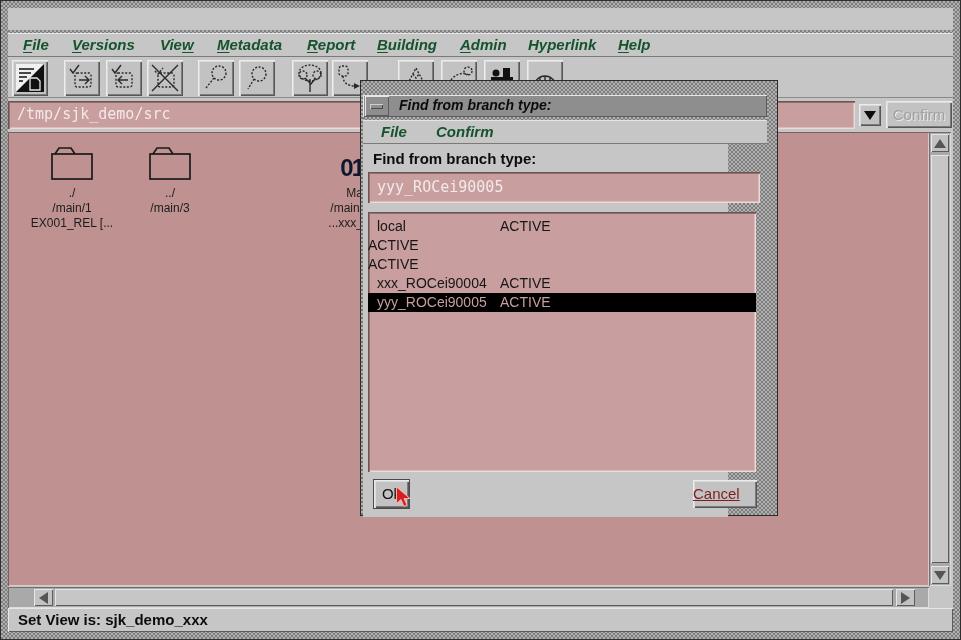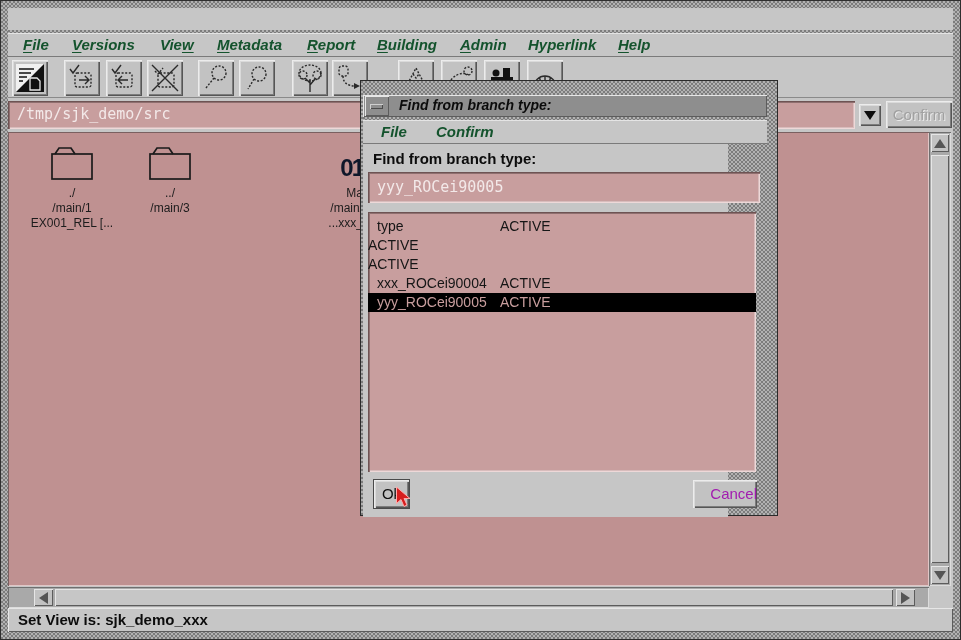--- a/index.html
+++ b/index.html
@@ -100,21 +100,21 @@
                font:15px "DejaVu Sans Mono", monospace; color:#f3e9e9; line-height:30px; padding-left:9px; }
   .dlg-list { position:absolute; left:5px; top:68px; width:388px; height:260px; background:#c89e9e;
               padding-top:5px; overflow:hidden; }
   .lrow { height:19px; display:flex; font-size:14px; color:#161616; line-height:19px; }
   .lrow .lname { width:132px; padding-left:9px; }
   .lrow.selected { background:#000; color:#c89e9e; }
   .okbtn { position:absolute; left:11px; top:336px; width:35px; height:28px; background:#c2c2c2;
            font:15px "Liberation Sans",sans-serif; color:#101010; text-align:center; line-height:28px;
            outline:1px solid #4a4a4a; outline-offset:0px; }
   .cancelbtn { position:absolute; left:330px; top:336px; width:64px; height:28px; background:#c2c2c2;
-           font:15px "Liberation Sans",sans-serif; color:#a21caf; text-align:right; line-height:28px; }
+           font:15px "Liberation Sans",sans-serif; color:#7f1d1d; text-align:left; line-height:28px;text-decoration:underline; }
 
   .cursor { position:absolute; left:395px; top:486px; z-index:30; }
 
   svg .st { stroke:#2a2a2a; fill:none; stroke-width:1.4; }
   svg .std { stroke:#2a2a2a; fill:none; stroke-width:1.4; stroke-dasharray:2 1.6; }
 </style>
 </head>
 <body>
 
 <div class="screen">
@@ -294,21 +294,21 @@
       <div class="dlg-tgap stipple"></div>
       <div class="dlg-menubar">
         <span class="mitem">File</span>
         <span class="mitem">Confirm</span>
       </div>
       <div class="dlg-body">
         <div class="dlg-prompt">Find from branch type:</div>
         <div class="dlg-input skrose">yyy_ROCei90005</div>
         <div class="dlg-list skrose">
           <div class="lrow">
-            <span class="lname">type</span>
+            <span class="lname">local</span>
             <span class="lstatus">ACTIVE</span>
           </div>
           <div class="lrow">
             <span class="lstatus">ACTIVE</span>
           </div>
           <div class="lrow">
             <span class="lstatus">ACTIVE</span>
           </div>
           <div class="lrow">
             <span class="lname">xxx_ROCei90004</span>

